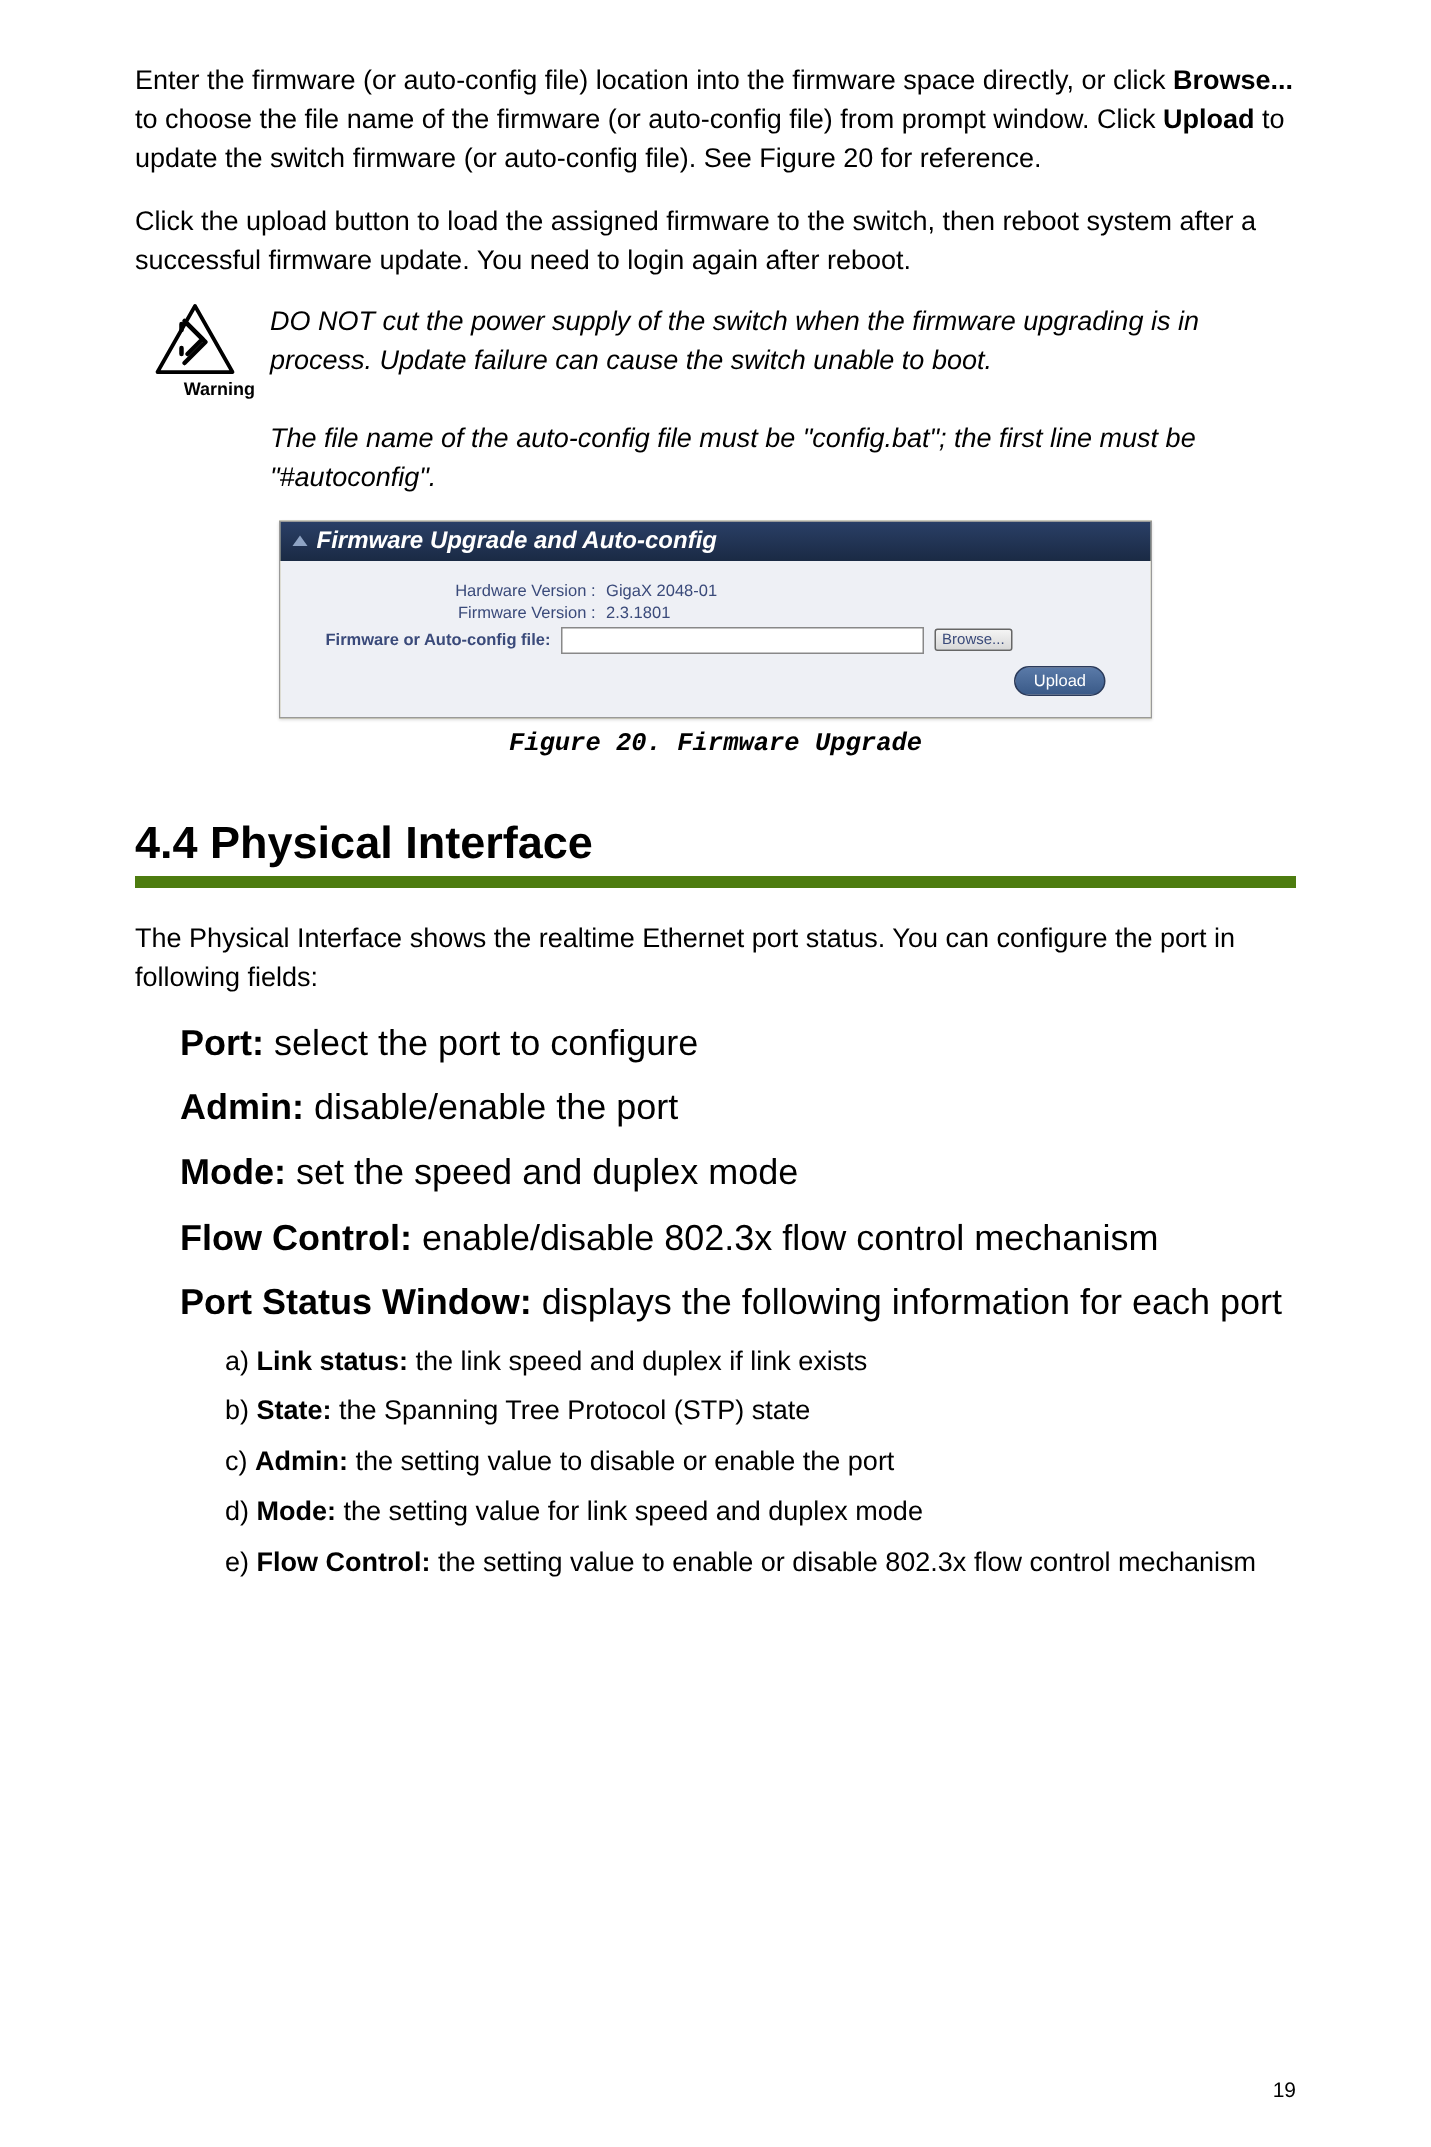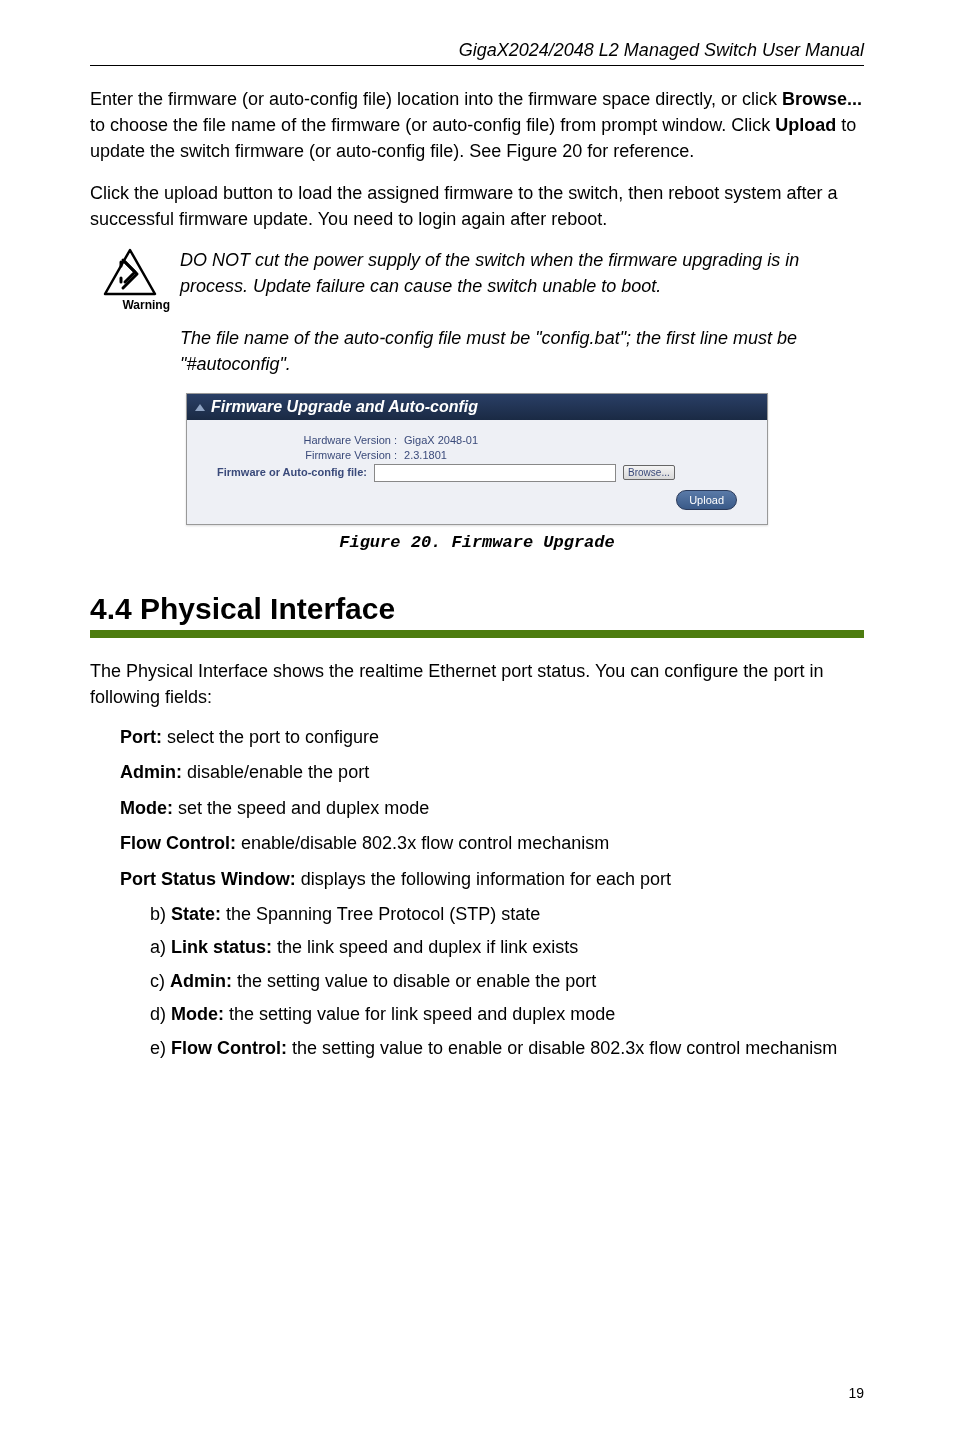--- a/index.html
+++ b/index.html
@@ -143,21 +143,21 @@
     font-family: Liberation Mono, monospace;
   }
   h2.section {
     font-size: 30px;
     border-bottom: 8px solid #4d7c0f;
     padding-bottom: 4px;
     margin-top: 30px;
     margin-bottom: 20px;
   }
   .field-line {
-    font-size: 18px;
+    font-size: 24px;
     margin-left: 30px;
     margin-bottom: 12px;
     line-height: 1.3;
   }
   .sublist {
     margin-left: 60px;
   }
   .sublist-item {
     font-size: 18px;
     margin-bottom: 10px;
@@ -172,21 +172,20 @@
     font-size: 14px;
     margin-top: 24px;
   }
   b { font-weight: bold; }
 </style>
 </head>
 <body>
 
 <div class="page">
 
-  <div class="header-line">GigaX2024/2048 L2 Managed Switch User Manual</div>
 
   <div class="body-text">
     <span>Enter the firmware (or auto-config file) location into the firmware space directly, or click </span><b>Browse...</b><span> to choose the file name of the firmware (or auto-config file) from prompt window. Click </span><b>Upload</b><span> to update the switch firmware (or auto-config file). See Figure 20 for reference.</span>
   </div>
 
   <div class="body-text">Click the upload button to load the assigned firmware to the switch, then reboot system after a successful firmware update. You need to login again after reboot.</div>
 
   <div class="note-block">
     <div class="icon-col">
       <svg class="icon-warning" width="54" height="48" viewBox="0 0 54 48">
@@ -242,26 +241,26 @@
   </div>
   <div class="field-line">
     <b>Flow Control:</b><span> enable/disable 802.3x flow control mechanism</span>
   </div>
   <div class="field-line">
     <b>Port Status Window:</b><span> displays the following information for each port</span>
   </div>
 
   <div class="sublist">
     <div class="sublist-item">
+      <span>a)&nbsp;</span><b>Link status:</b><span> the link speed and duplex if link exists</span>
+    </div>
+    <div class="sublist-item">
       <span>b)&nbsp;</span><b>State:</b><span> the Spanning Tree Protocol (STP) state</span>
     </div>
     <div class="sublist-item">
-      <span>a)&nbsp;</span><b>Link status:</b><span> the link speed and duplex if link exists</span>
-    </div>
-    <div class="sublist-item">
       <span>c)&nbsp;</span><b>Admin:</b><span> the setting value to disable or enable the port</span>
     </div>
     <div class="sublist-item">
       <span>d)&nbsp;</span><b>Mode:</b><span> the setting value for link speed and duplex mode</span>
     </div>
     <div class="sublist-item">
       <span>e)&nbsp;</span><b>Flow Control:</b><span> the setting value to enable or disable 802.3x flow control mechanism</span>
     </div>
   </div>
 

